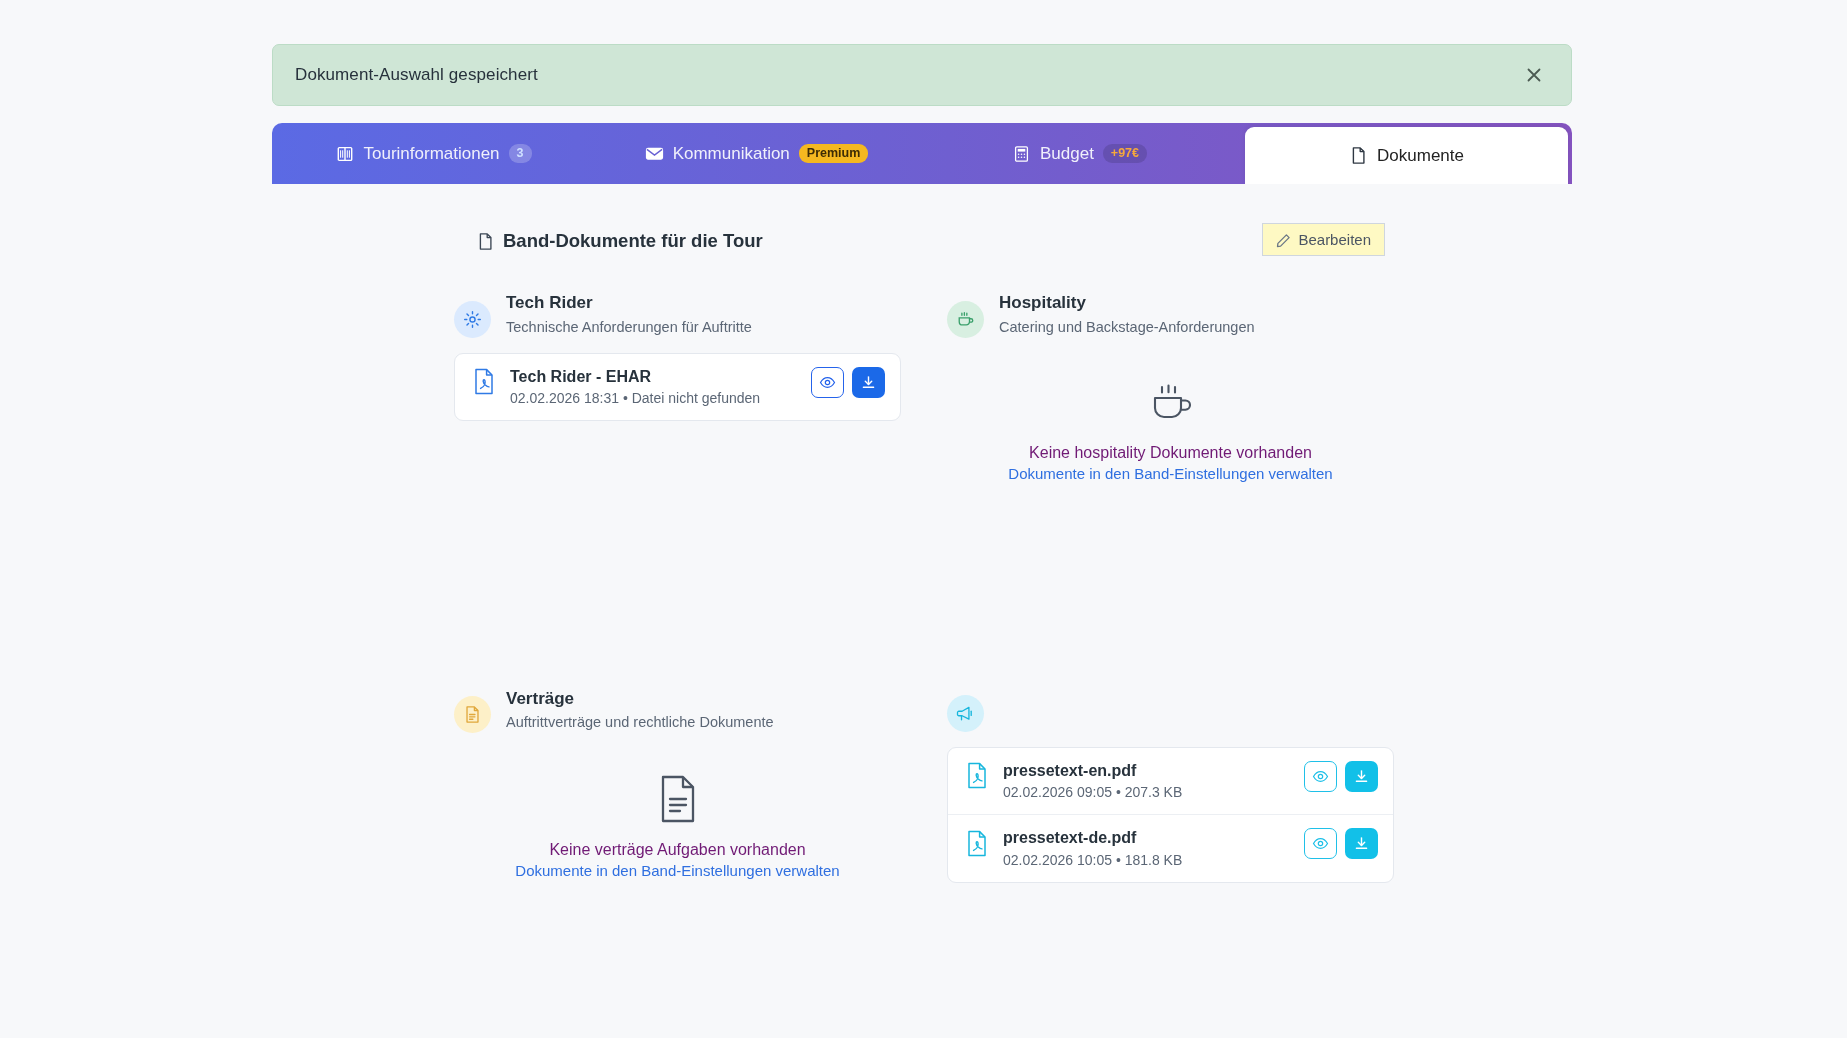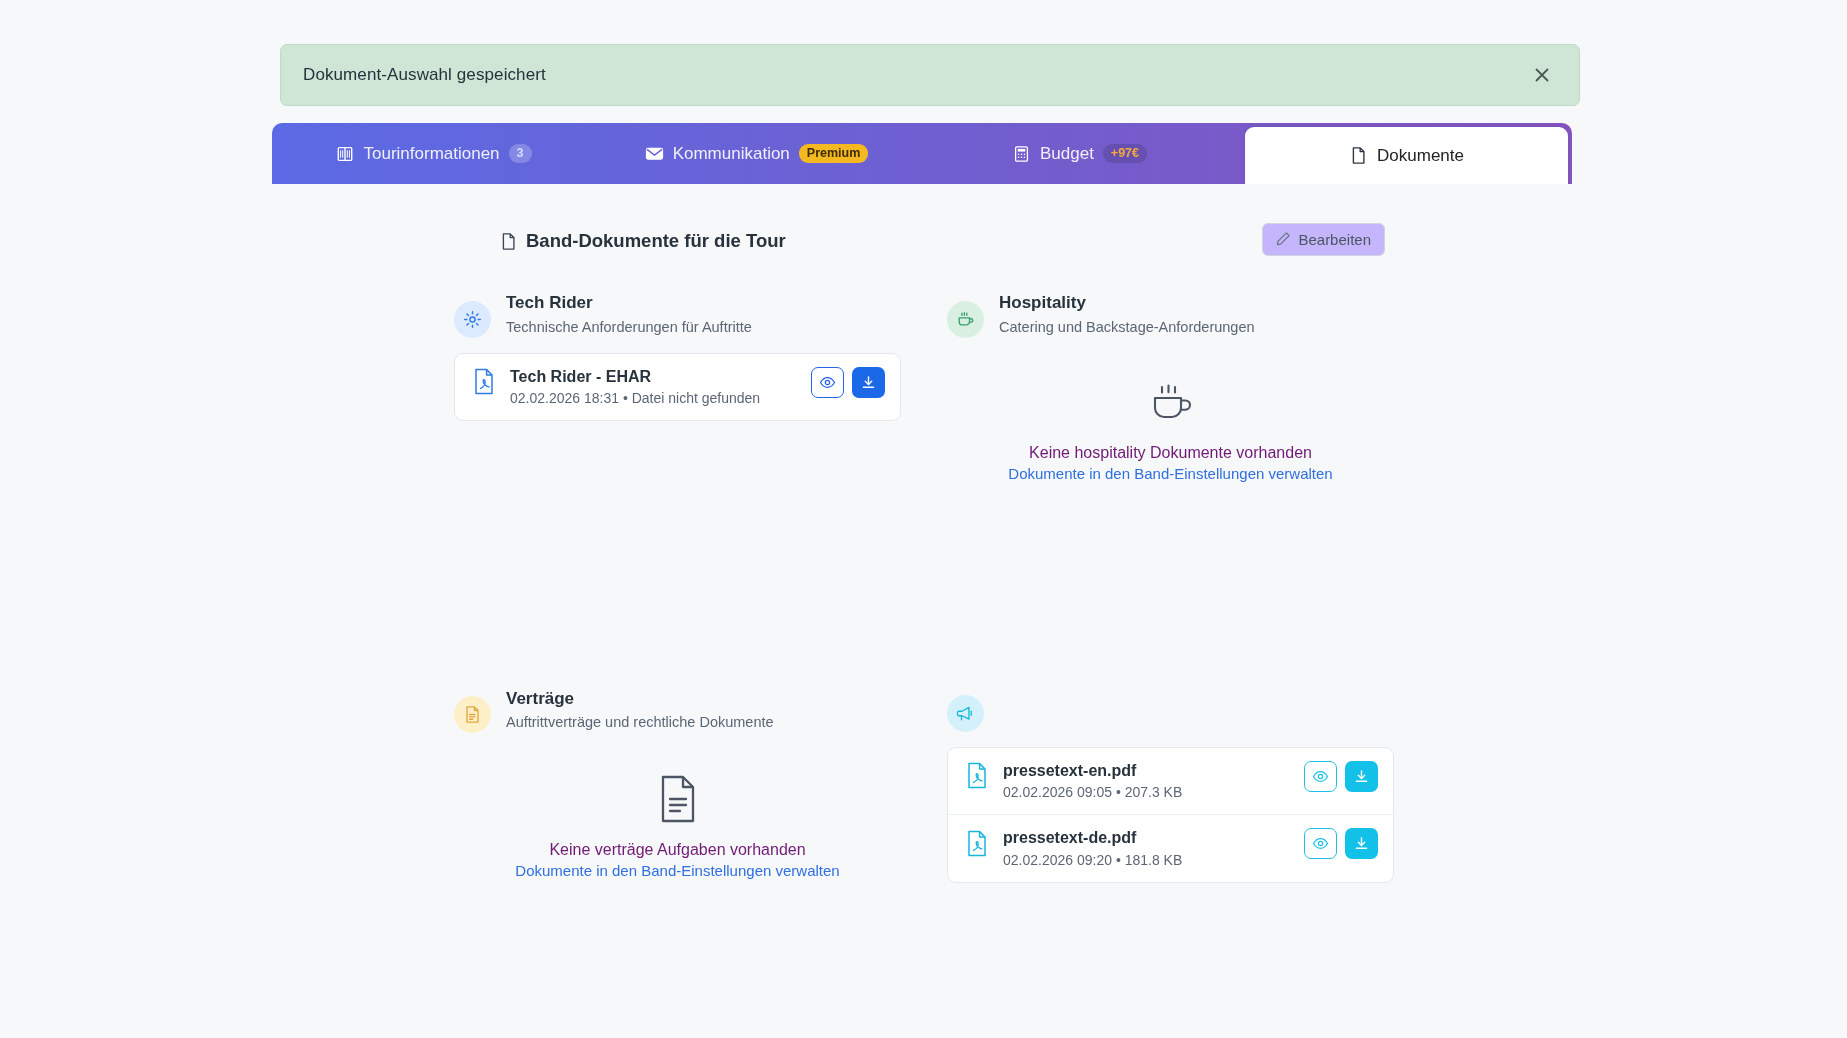--- a/index.html
+++ b/index.html
@@ -8,21 +8,21 @@
   body{
     background:#f7f8fa;
     font-family:"Liberation Sans", sans-serif;
     color:#1f2937;
     overflow:hidden;
   }
   .page{position:relative;width:1847px;height:1038px;}
 
   
   .alert{
-    position:absolute;left:280px;top:44px;width:1300px;height:62px;
+    position:absolute;left:272px;top:44px;width:1300px;height:62px;
     background:#cfe6d6;border:1px solid #bcdcc6;border-radius:7px;
     display:flex;align-items:center;padding:0 22px;
   }
   .alert-text{font-size:17px;color:#27323c;letter-spacing:.1px;}
   .alert-close{
     margin-left:auto;width:30px;height:30px;display:flex;align-items:center;
     justify-content:center;cursor:pointer;color:#4b5a52;
     background:transparent;border:none;
   }
   .alert-close svg{display:block;}
@@ -49,27 +49,27 @@
     font-size:12.5px;font-weight:bold;border-radius:9px;padding:2px 8px;line-height:1.25;
   }
   .badge-count{background:rgba(255,255,255,.22);color:#cfe0ff;}
   .badge-premium{background:#f5b820;color:#3d2c05;}
   .badge-money{background:rgba(0,0,0,.13);color:#f6a93b;}
 
   
   .content{position:absolute;left:272px;top:184px;width:1300px;height:830px;background:#f7f8fa;}
 
   .section-head{
-    position:absolute;left:228px;top:46px;display:flex;align-items:center;gap:9px;
+    position:absolute;left:205px;top:46px;display:flex;align-items:center;gap:9px;
   }
   .section-head .shicon svg{display:block;}
   .section-title{font-size:18.5px;font-weight:bold;color:#27323c;}
   .edit-btn{
-    position:absolute;right:187px;top:39px;display:flex;align-items:flex-start;gap:7px;
-    background:#c4b5fd;border:1px solid #cfd6de;border-radius:6px;
+    position:absolute;right:187px;top:39px;display:flex;align-items:flex-end;gap:7px;
+    background:#fef9c3;border:1px solid #cfd6de;border-radius:0;
     padding:7px 13px;font-size:15px;color:#4b5563;cursor:pointer;
   }
   .edit-btn svg{display:block;}
 
   
   .grid{
     position:absolute;left:182px;top:92px;width:940px;
     display:grid;grid-template-columns:1fr 1fr;column-gap:46px;row-gap:0;
   }
   .cat{padding-top:14px;}
@@ -359,21 +359,21 @@
           <div class="filerow">
             <span class="fic">
               <svg width="22" height="27" viewBox="0 0 22 27" fill="none" stroke="#17b6dd" stroke-width="1.5" stroke-linejoin="round">
                 <path d="M3 1.6 H13.6 L19 7 V25.4 H3 Z"></path>
                 <path d="M13.6 1.6 V7 H19"></path>
                 <path d="M7.6 20.4 c3.6-1.6 5-5 4.4-7.6 -.4-1.6-2-1.3-1.8 .5 .3 2.6 3.4 5.4 5.8 5.6" stroke-width="1.4" stroke-linecap="round"></path>
               </svg>
             </span>
             <div class="fmeta">
               <div class="fname">pressetext-de.pdf</div>
-              <div class="fsub">02.02.2026 09:20 • 181.8 KB</div>
+              <div class="fsub">02.02.2026 10:05 • 181.8 KB</div>
             </div>
             <div class="facts">
               <div class="act act-view-cy">
                 <svg width="17" height="17" viewBox="0 0 18 18" fill="none" stroke="currentColor" stroke-width="1.3">
                   <path d="M1.6 9 C3.6 5.4 6.1 3.9 9 3.9 C11.9 3.9 14.4 5.4 16.4 9 C14.4 12.6 11.9 14.1 9 14.1 C6.1 14.1 3.6 12.6 1.6 9 Z"></path>
                   <circle cx="9" cy="9" r="2.3"></circle>
                 </svg>
               </div>
               <div class="act act-dl-cy">
                 <svg width="17" height="17" viewBox="0 0 18 18" fill="none" stroke="currentColor" stroke-width="1.5" stroke-linecap="round" stroke-linejoin="round">

